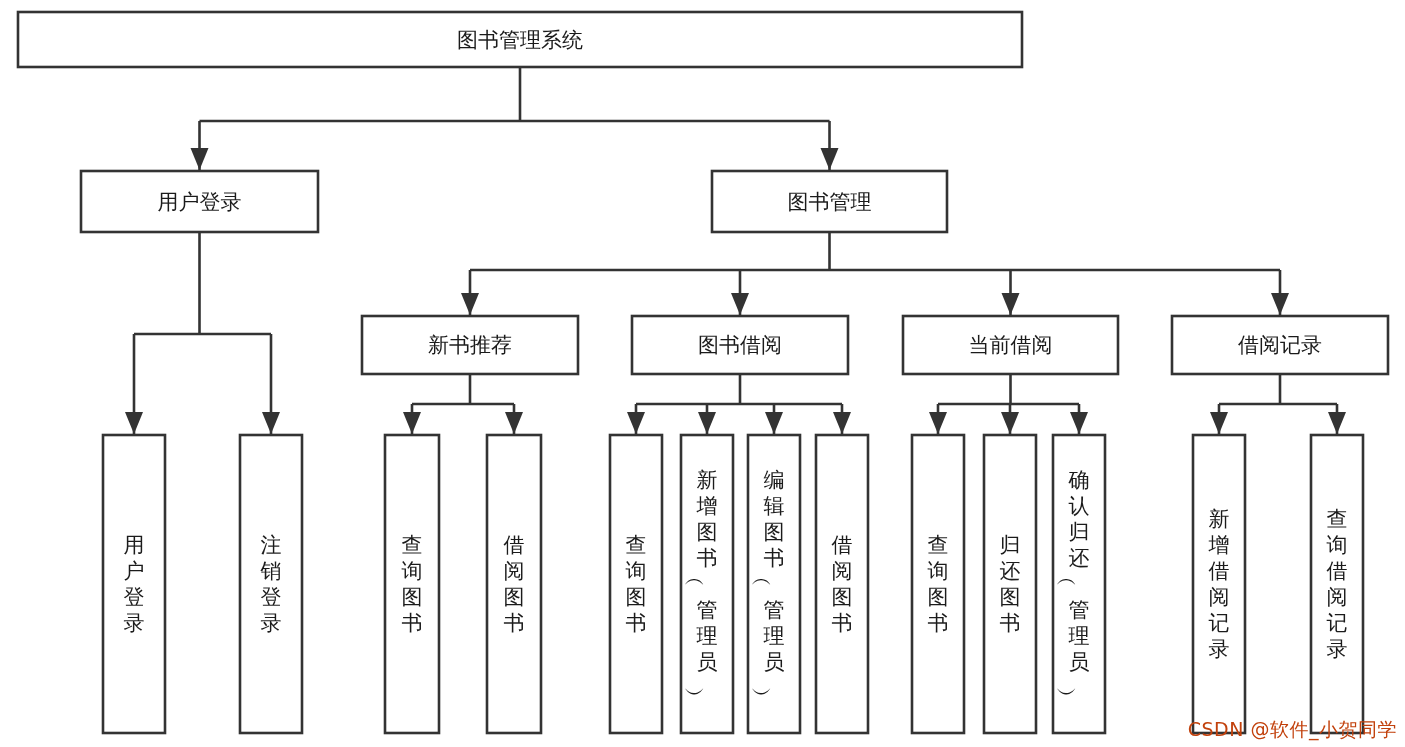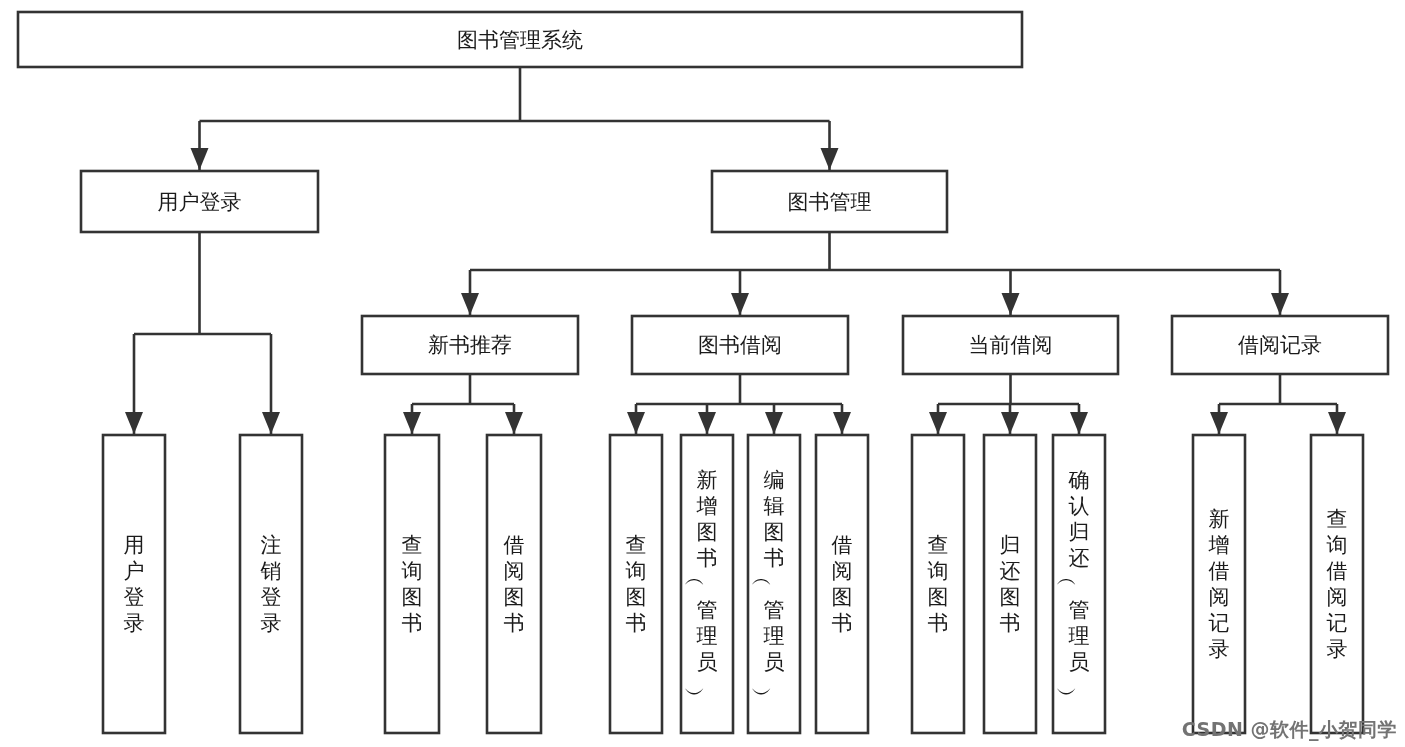--- a/index.html
+++ b/index.html
@@ -52,25 +52,24 @@
   .arrow-head {
     fill: #333333;
     stroke: none;
   }
   .watermark {
     position: absolute;
     right: 8px;
     bottom: 4px;
     font-family: "DejaVu Sans", "Liberation Sans", sans-serif;
     font-size: 19px;
-    color: #737373;
+    color: #c2410c;
     white-space: nowrap;
     letter-spacing: 0.5px;
     user-select: none;
-    font-weight: bold;
   }
 </style>
 </head>
 <body>
 
 <div id="diagram-root">
   <svg class="flow" id="flow-svg" viewBox="0 0 1405 747">
       <g>
         <g>
           <line x1="520" y1="67" x2="520" y2="121" class="conn"></line>

